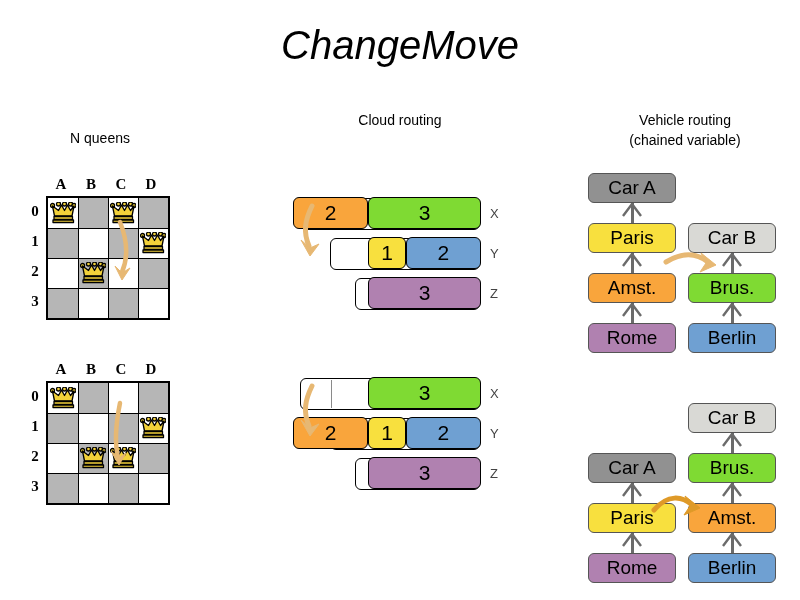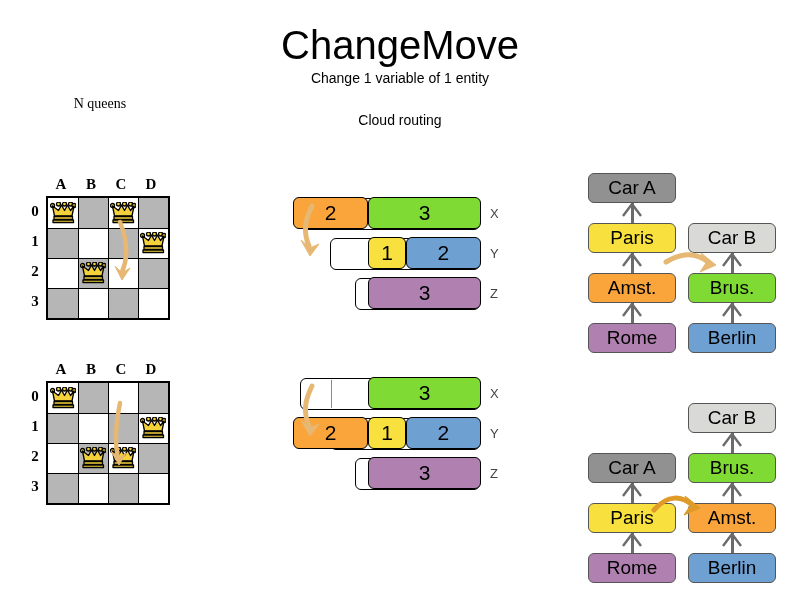--- a/index.html
+++ b/index.html
@@ -9,32 +9,32 @@
     font-family:"Liberation Sans", sans-serif;
     color:#000;
     overflow:hidden;
     position:relative;
   }
   .stage{position:absolute;left:0;top:0;width:800px;height:600px;}
 
   
   .title{
     position:absolute;left:0;top:25px;width:800px;text-align:center;
-    font-size:40px;font-weight:normal;letter-spacing:0px;line-height:1;
+    font-size:40px;font-weight:normal;letter-spacing:0px;line-height:1;font-style:italic;
   }
   .subtitle{
     position:absolute;left:0;top:70px;width:800px;text-align:center;
     font-size:14px;font-weight:normal;
   }
 
   
   .colhead{
     position:absolute;text-align:center;font-size:14px;line-height:20px;
   }
-  .colhead.q{left:20px;top:94px;width:160px;font-family:Liberation Serif, serif;}
+  .colhead.q{left:20px;top:128px;width:160px;}
   .colhead.c{left:300px;top:110px;width:200px;}
   .colhead.v{left:580px;top:110px;width:210px;}
 
   
   .board-wrap{position:absolute;}
   .board{
     position:absolute;left:22px;top:20px;
     width:120px;height:120px;
     border:2px solid #000;
     box-sizing:content-box;
@@ -96,24 +96,27 @@
   .vrline{position:absolute;width:3px;background:#6b6b6b;}
   .vrarrowhead{position:absolute;pointer-events:none;}
   .vr-arrow{position:absolute;pointer-events:none;}
 </style>
 </head>
 <body>
 
 <div class="stage">
 
   <div class="title">ChangeMove</div>
-  <div class="subtitle">Change 1 variable of 1 entity</div>
 
   <div class="colhead q">N queens</div>
   <div class="colhead c">Cloud routing</div>
+  <div class="colhead v">
+    <div>Vehicle routing</div>
+    <div>(chained variable)</div>
+  </div>
 
   <div class="board-wrap" id="nq-before" style="left:24px;top:176px;width:180px;height:160px;">
       <div class="file-label" style="left: 22px; top: 0px;">A</div>
       <div class="file-label" style="left: 52px; top: 0px;">B</div>
       <div class="file-label" style="left: 82px; top: 0px;">C</div>
       <div class="file-label" style="left: 112px; top: 0px;">D</div>
       <div class="rank-label" style="left: 4px; top: 26px; line-height: 18px;">0</div>
       <div class="rank-label" style="left: 4px; top: 56px; line-height: 18px;">1</div>
       <div class="rank-label" style="left: 4px; top: 86px; line-height: 18px;">2</div>
       <div class="rank-label" style="left: 4px; top: 116px; line-height: 18px;">3</div>

